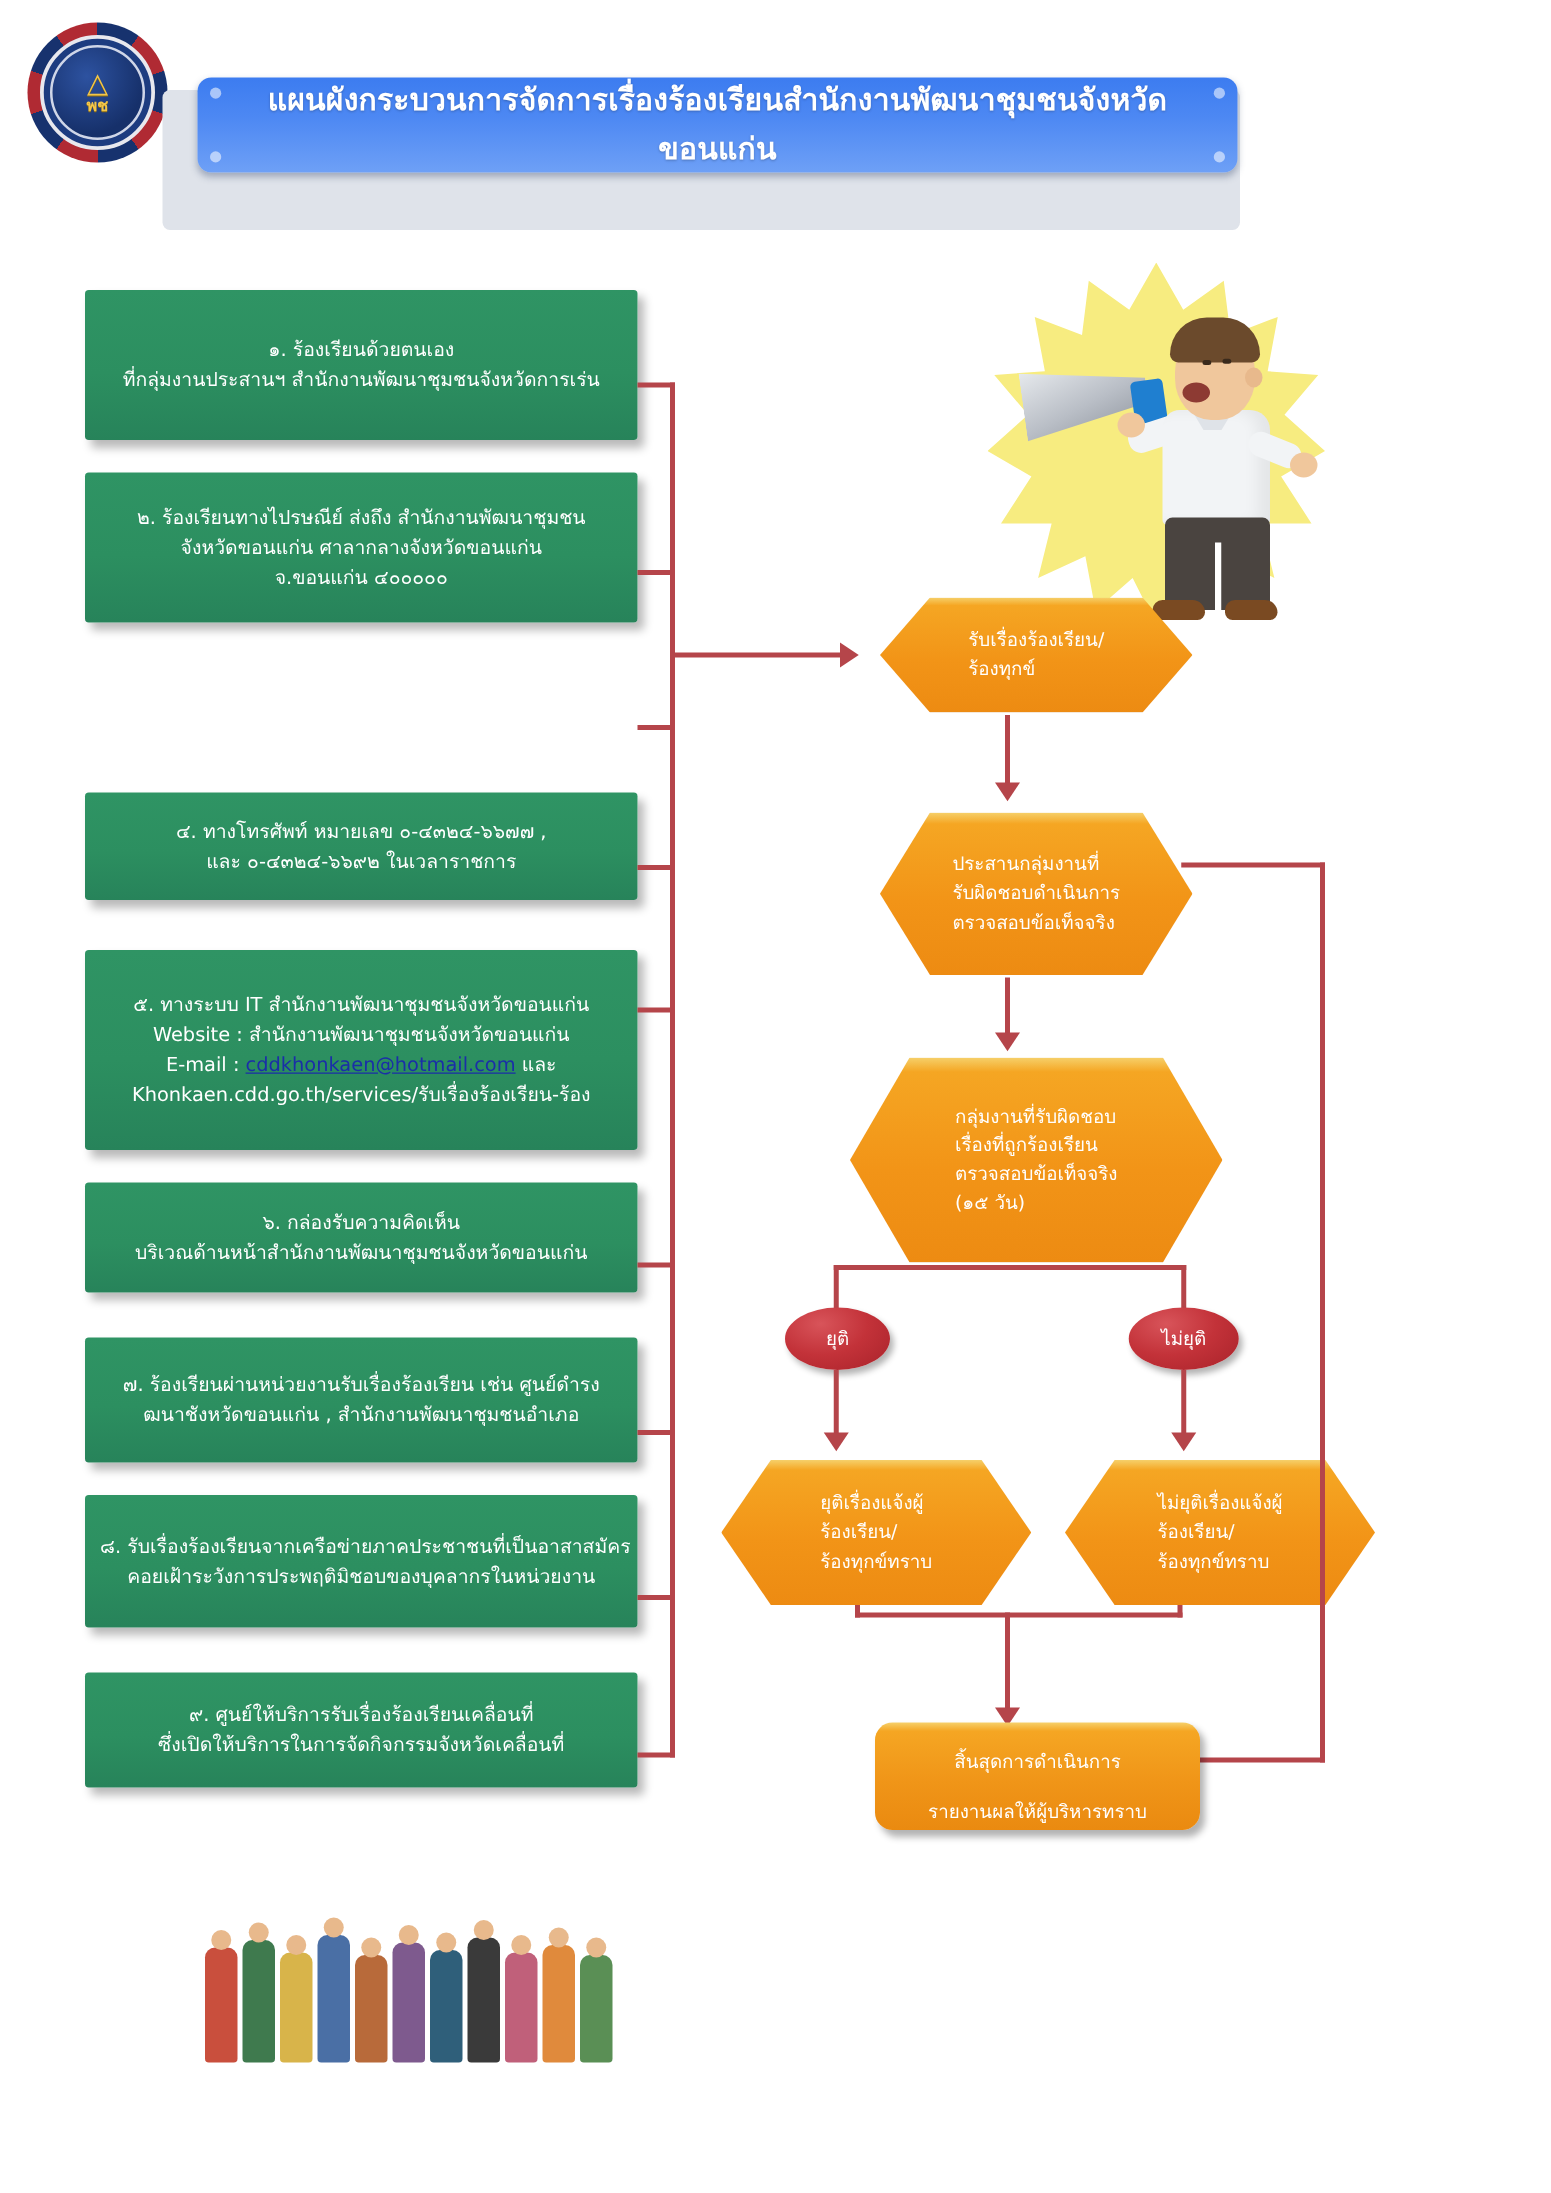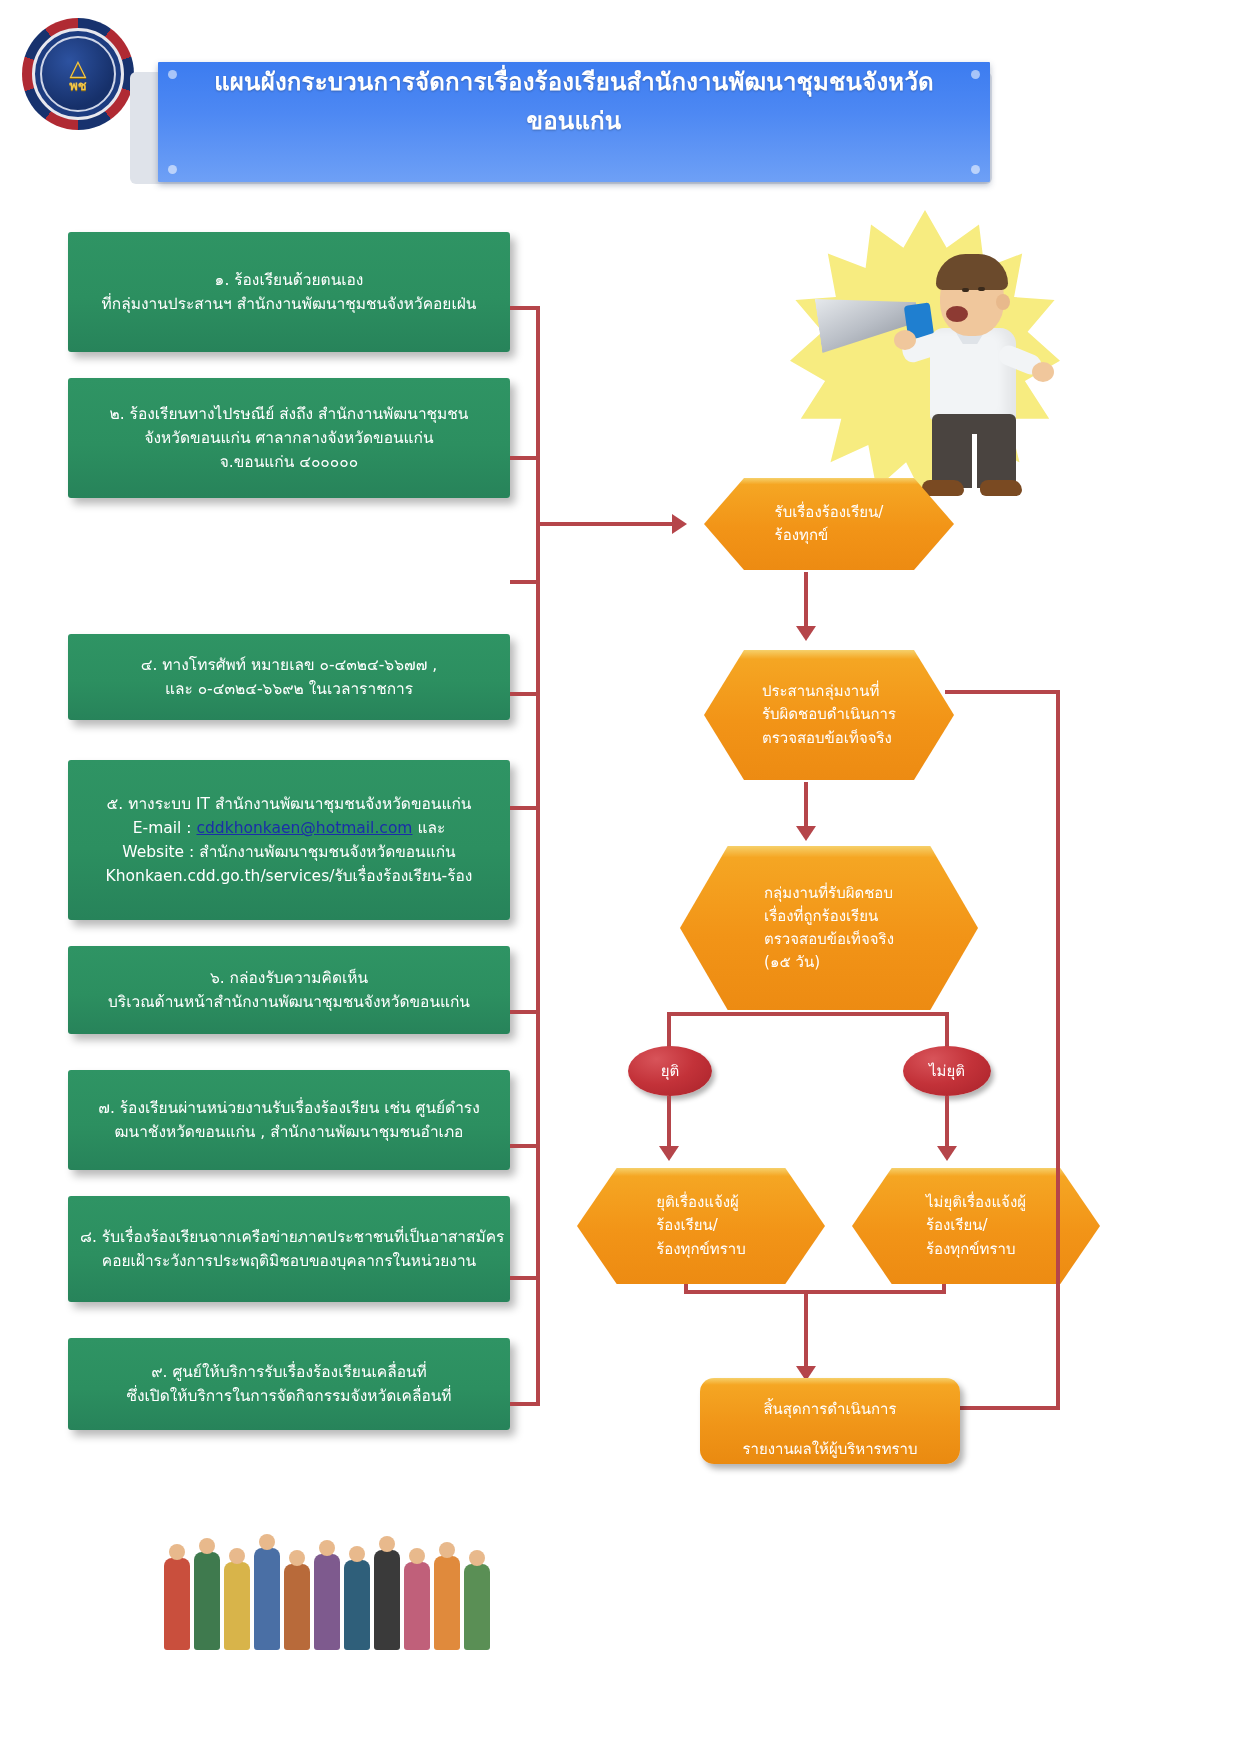--- a/index.html
+++ b/index.html
@@ -64,25 +64,25 @@
     position: absolute;
     left: 130px; top: 72px;
     width: 862px; height: 112px;
     background: #dfe3ea;
     border-radius: 6px;
     filter: blur(0.4px);
   }
   .banner {
     position: absolute;
     left: 158px; top: 62px;
-    width: 832px; height: 120px;
-    border-radius: 1px;
+    width: 832px; height: 76px;
+    border-radius: 11px;
     background: linear-gradient(180deg,#3c7cf0 0%, #4d88f3 42%, #6ea0f6 100%);
     box-shadow: 0 3px 6px rgba(40,60,100,0.35);
-    display: flex; align-items: flex-start; justify-content: center;
+    display: flex; align-items: flex-end; justify-content: center;
   }
   .banner .pin {
     position: absolute; width: 9px; height: 9px; border-radius: 50%;
     background: rgba(255,255,255,0.55);
   }
   .banner .pin.tl { left: 10px; top: 8px; }
   .banner .pin.tr { right: 10px; top: 8px; }
   .banner .pin.bl { left: 10px; bottom: 8px; }
   .banner .pin.br { right: 10px; bottom: 8px; }
   .banner-title {
@@ -351,21 +351,21 @@
     <div class="mouth"></div>
     <div class="legs"></div>
     <div class="leg-split"></div>
     <div class="shoe1"></div>
     <div class="shoe2"></div>
   </div>
 
   <div class="gbox" style="left:68px; top:232px; width:442px; height:120px;">
     <div class="gtxt">
       <span class="ln">๑. ร้องเรียนด้วยตนเอง</span>
-      <span class="ln">ที่กลุ่มงานประสานฯ สำนักงานพัฒนาชุมชนจังหวัคอยเฝ่น</span>
+      <span class="ln">ที่กลุ่มงานประสานฯ สำนักงานพัฒนาชุมชนจังหวัดการเร่น</span>
     </div>
   </div>
 
   <div class="gbox" style="left:68px; top:378px; width:442px; height:120px;">
     <div class="gtxt">
       <span class="ln">๒. ร้องเรียนทางไปรษณีย์ ส่งถึง  สำนักงานพัฒนาชุมชน</span>
       <span class="ln">จังหวัดขอนแก่น ศาลากลางจังหวัดขอนแก่น</span>
       <span class="ln">จ.ขอนแก่น ๔๐๐๐๐๐</span>
     </div>
   </div>
@@ -374,22 +374,22 @@
   <div class="gbox" style="left:68px; top:634px; width:442px; height:86px;">
     <div class="gtxt">
       <span class="ln">๔. ทางโทรศัพท์ หมายเลข ๐-๔๓๒๔-๖๖๗๗ ,</span>
       <span class="ln">และ ๐-๔๓๒๔-๖๖๙๒ ในเวลาราชการ</span>
     </div>
   </div>
 
   <div class="gbox" style="left:68px; top:760px; width:442px; height:160px;">
     <div class="gtxt">
       <span class="ln">๕. ทางระบบ IT สำนักงานพัฒนาชุมชนจังหวัดขอนแก่น</span>
+      <span class="ln">Website  : สำนักงานพัฒนาชุมชนจังหวัดขอนแก่น</span>
       <span class="ln"><span>E-mail : </span><a class="mail" href="#">cddkhonkaen@hotmail.com</a><span> และ</span></span>
-      <span class="ln">Website  : สำนักงานพัฒนาชุมชนจังหวัดขอนแก่น</span>
       <span class="ln">Khonkaen.cdd.go.th/services/รับเรื่องร้องเรียน-ร้อง</span>
     </div>
   </div>
 
   <div class="gbox" style="left:68px; top:946px; width:442px; height:88px;">
     <div class="gtxt">
       <span class="ln">๖. กล่องรับความคิดเห็น</span>
       <span class="ln">บริเวณด้านหน้าสำนักงานพัฒนาชุมชนจังหวัดขอนแก่น</span>
     </div>
   </div>

